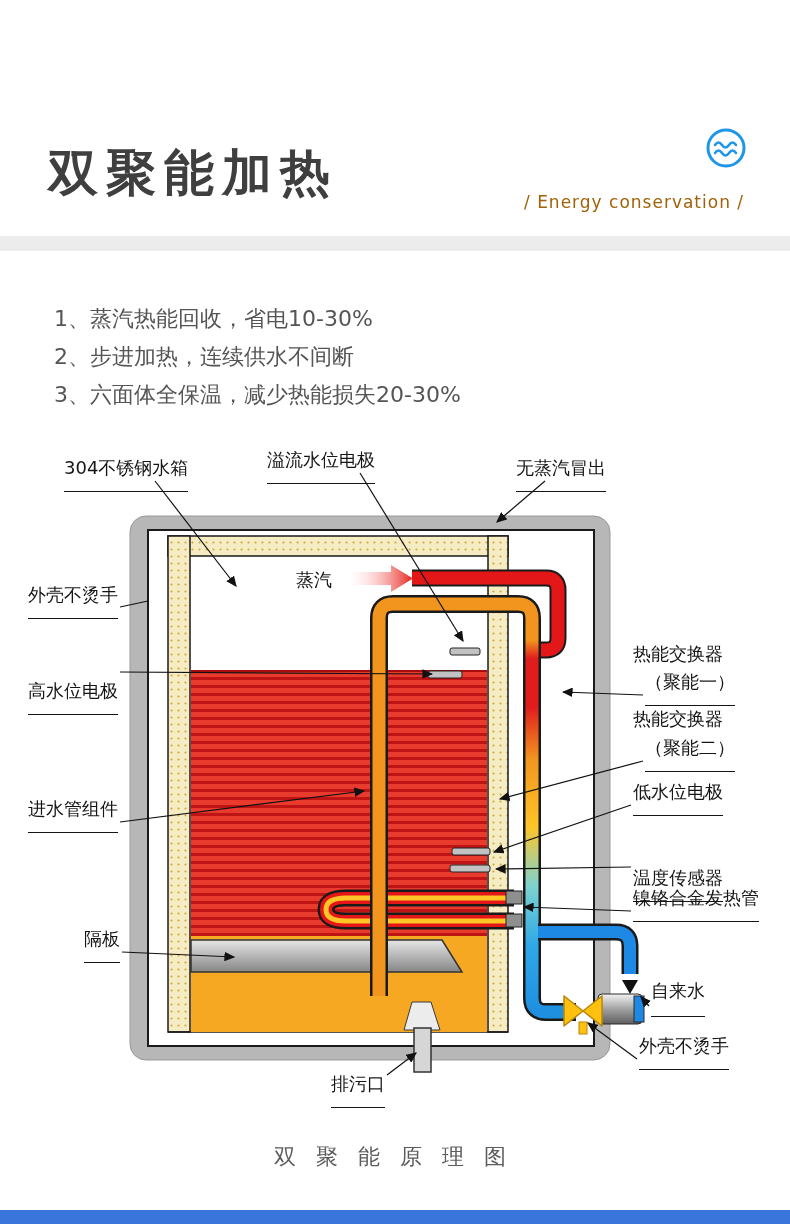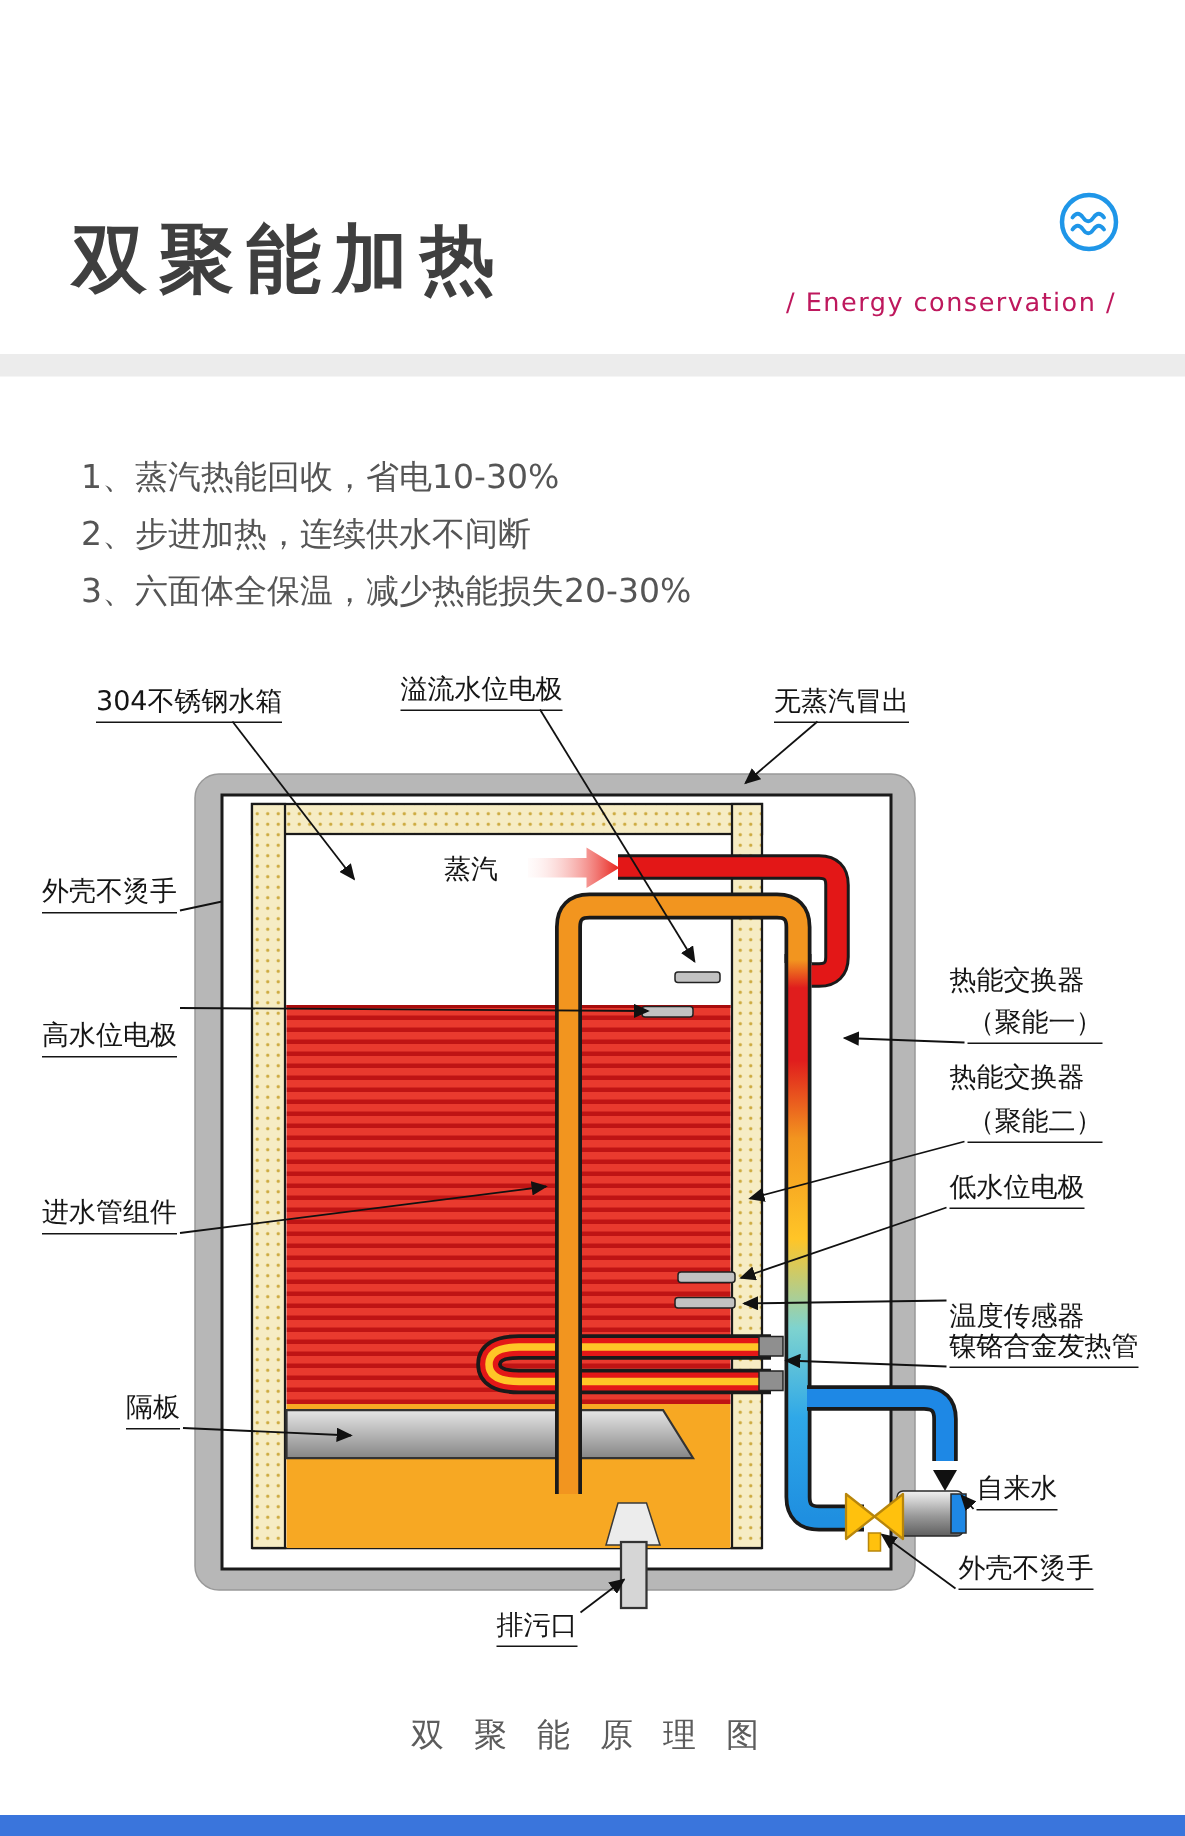--- a/index.html
+++ b/index.html
@@ -2,29 +2,29 @@
 <html><head>
 <meta charset="utf-8">
 <style>
   html,body{margin:0;padding:0;background:#ffffff;}
   .page{position:relative;width:790px;height:1224px;background:#ffffff;overflow:hidden;
         font-family:"DejaVu Sans",sans-serif;}
   .title{position:absolute;left:48px;font-weight:900;font-size:50px;letter-spacing:8px;
          color:#3f3f3f;line-height:1;white-space:nowrap;}
   #title1{top:104px;margin-top:44px;}
   #title2{top:156px;}
-  .subtitle{position:absolute;left:524px;top:192px;font-size:17px;color:#be185d;
+  .subtitle{position:absolute;left:524px;top:192px;font-size:17px;color:#a16207;
             letter-spacing:1px;white-space:nowrap;}
   .divider{position:absolute;left:0;top:236px;width:790px;height:15px;background:#ececec;}
   .features{position:absolute;left:54px;top:264px;font-size:22px;color:#555;line-height:38px;margin-top:36px;}
   .features div{white-space:nowrap;}
   .wave{position:absolute;left:704px;top:126px;width:44px;height:44px;}
   svg.diagram{position:absolute;left:0;top:0;}
   .dlabel{position:absolute;font-size:18px;color:#151515;white-space:nowrap;line-height:21px;}
-  .ul{border-bottom:1px solid #151515;padding-bottom:3px;}
+  .ul{border-bottom:1px solid #151515;padding-bottom:13px;}
   .caption{position:absolute;left:0;top:1142px;width:780px;text-align:center;font-size:22px;
            letter-spacing:20px;padding-left:20px;box-sizing:border-box;color:#5c5c5c;}
   .bottombar{position:absolute;left:0;top:1210px;width:790px;height:14px;background:#3a75dc;}
 </style>
 </head>
 <body>
 
 <div class="page">
 
   <div class="title" id="title1">双聚能加热</div>
@@ -177,19 +177,19 @@
   <div class="dlabel ul" style="left:28px;top:798px;">进水管组件</div>
   <div class="dlabel ul" style="left:84px;top:928px;">隔板</div>
   <div class="dlabel ul" style="left:331px;top:1073px;">排污口</div>
   <div class="dlabel" style="left:633px;top:643px;">热能交换器</div>
   <div class="dlabel ul" style="left:645px;top:671px;">（聚能一）</div>
   <div class="dlabel" style="left:633px;top:708px;">热能交换器</div>
   <div class="dlabel ul" style="left:645px;top:737px;">（聚能二）</div>
   <div class="dlabel ul" style="left:633px;top:781px;">低水位电极</div>
   <div class="dlabel ul" style="left:633px;top:843px;margin-top:24px;">温度传感器</div>
   <div class="dlabel ul" style="left:633px;top:887px;">镍铬合金发热管</div>
-  <div class="dlabel ul" style="left:651px;top:982px;">自来水</div>
+  <div class="dlabel ul" style="left:651px;top:982px;font-family:Liberation Mono, monospace;">自来水</div>
   <div class="dlabel ul" style="left:639px;top:1035px;">外壳不烫手</div>
 
   <div class="caption">双聚能原理图</div>
   <div class="bottombar"></div>
 
 </div>
 
 </body></html>

